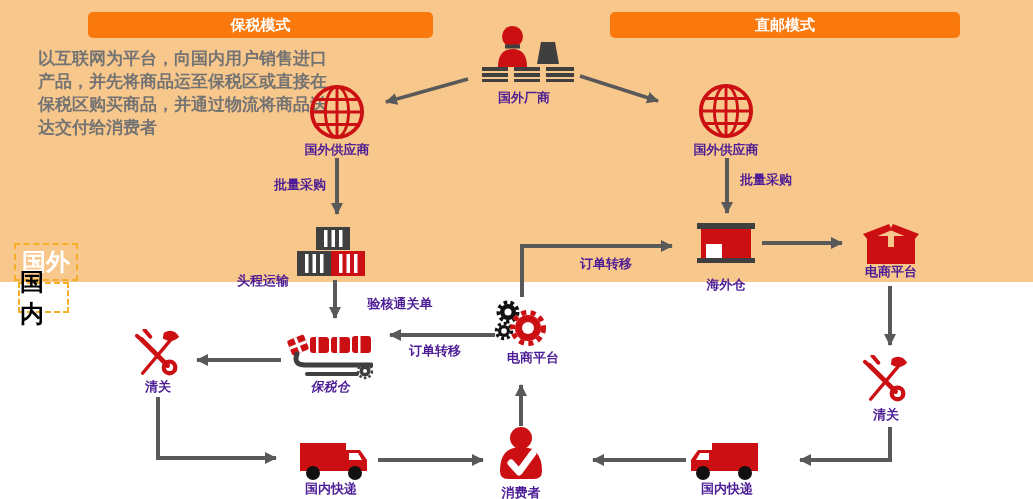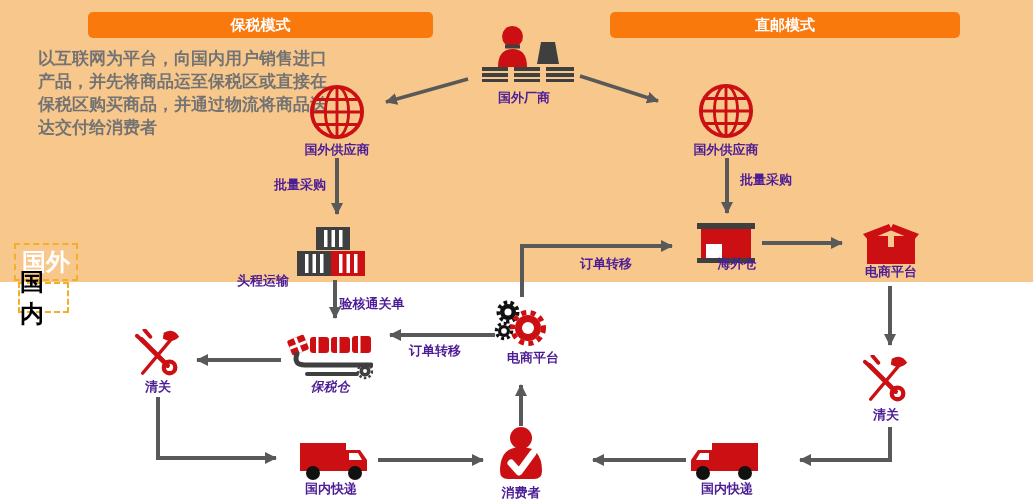--- a/index.html
+++ b/index.html
@@ -221,24 +221,24 @@
 
   <div class="label" style="left:524px;top:89px;">国外厂商</div>
   <div class="label" style="left:337px;top:141px;">国外供应商</div>
   <div class="label" style="left:726px;top:141px;">国外供应商</div>
   <div class="label" style="left:263px;top:252px;margin-top:20px;">头程运输</div>
   <div class="label" style="left:330px;top:378px;font-style:italic;">保税仓</div>
   <div class="label" style="left:519px;top:349px;padding-left:28px;">电商平台</div>
   <div class="label" style="left:158px;top:378px;">清关</div>
   <div class="label" style="left:331px;top:480px;">国内快递</div>
   <div class="label" style="left:521px;top:484px;">消费者</div>
-  <div class="label" style="left:726px;top:255px;margin-left:11px;">海外仓</div>
+  <div class="label" style="left:726px;top:276px;">海外仓</div>
   <div class="label" style="left:891px;top:263px;">电商平台</div>
   <div class="label" style="left:886px;top:406px;">清关</div>
   <div class="label" style="left:727px;top:480px;">国内快递</div>
 
   <div class="label" style="left:300px;top:176px;">批量采购</div>
   <div class="label" style="left:766px;top:171px;">批量采购</div>
-  <div class="label" style="left:372px;top:295px;">验核通关单</div>
+  <div class="label" style="left:400px;top:295px;">验核通关单</div>
   <div class="label" style="left:435px;top:342px;">订单转移</div>
   <div class="label" style="left:606px;top:255px;">订单转移</div>
 
 </div>
 
 </body></html>

